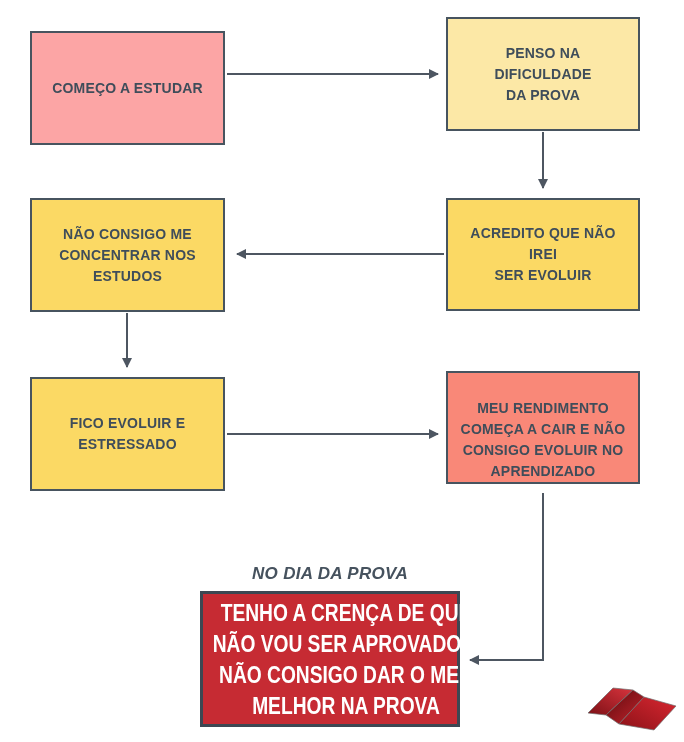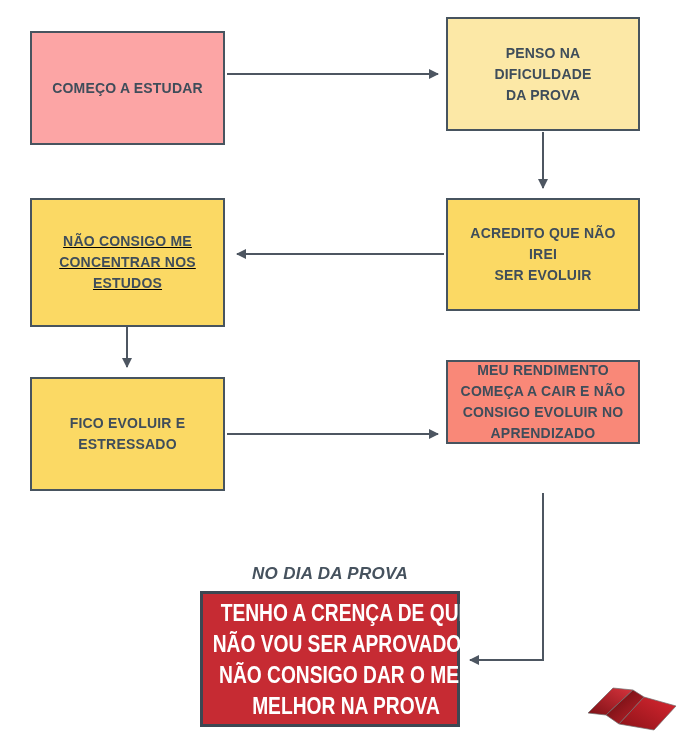--- a/index.html
+++ b/index.html
@@ -31,23 +31,23 @@
     line-height: 21px;
     font-weight: bold;
     letter-spacing: 0.2px;
     color: #3f4d5a;
     width: 100%;
     padding: 0 8px;
   }
   #n-comeco      { left: 30px;  top: 17px;  width: 195px; height: 114px; }
   #n-penso       { left: 446px; top: 17px;  width: 194px; height: 114px; }
   #n-acredito    { left: 446px; top: 198px; width: 194px; height: 113px; }
-  #n-concentrar  { left: 30px;  top: 198px; width: 195px; height: 129px; text-decoration: underline; }
+  #n-concentrar  { left: 30px;  top: 198px; width: 195px; height: 114px; }
   #n-nervoso     { left: 30px;  top: 377px; width: 195px; height: 114px; }
-  #n-rendimento  { left: 446px; top: 360px; width: 194px; height: 84px; }
+  #n-rendimento  { left: 446px; top: 371px; width: 194px; height: 113px; align-items: flex-end; }
   #n-crenca      { left: 200px; top: 591px; width: 260px; height: 136px; border-width: 3px; border-color: #3d4752; padding-left: 32px; }
   .node-label-condensed {
     white-space: pre-line;
     font-size: 24px;
     line-height: 31px;
     font-weight: bold;
     color: #ffffff;
     text-align: center;
     width: 340px;
     flex: none;

